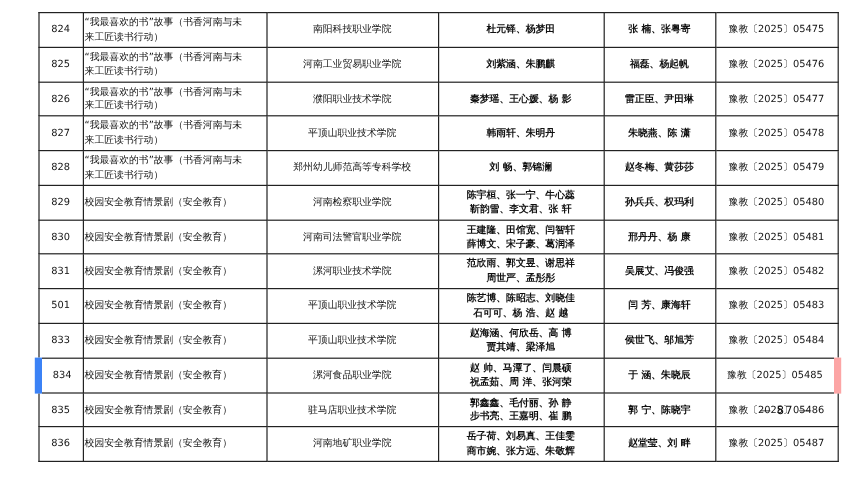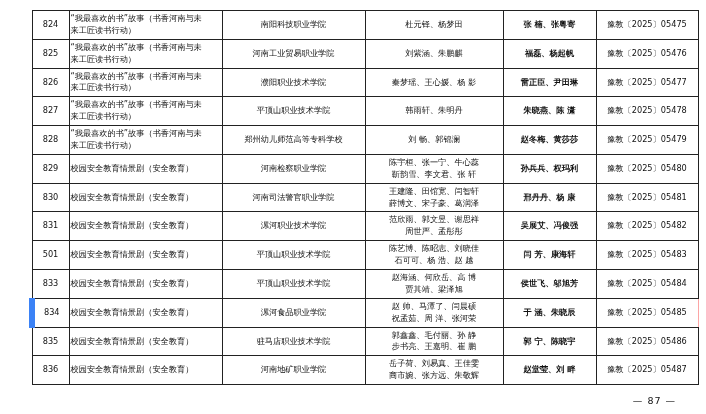--- a/index.html
+++ b/index.html
@@ -12,21 +12,21 @@
     height: 414px;
     font-family: "DejaVu Sans", "Liberation Sans", sans-serif;
     color: #1a1a1a;
     position: relative;
     overflow: hidden;
   }
   .page {
     position: absolute;
     left: 0; top: 0;
     width: 706px;
-    height: 414px;
+    height: 356px;
     background: #fff;
   }
   table.doc-table {
     position: absolute;
     left: 29px;
     top: 10px;
     width: 648px;
     border-collapse: collapse;
     table-layout: fixed;
   }
@@ -37,38 +37,38 @@
     padding: 2px 1px;
     text-align: center;
     vertical-align: middle;
     color: #111;
     font-family: "DejaVu Sans", "Liberation Sans", sans-serif;
     word-break: break-all;
   }
   td.c-num     { width: 34px; }
   td.c-title   { width: 150px; padding-left: 3px; padding-right: 3px; }
   td.c-unit    { width: 140px; }
-  td.c-authors { width: 135px; }
+  td.c-authors { width: 135px; font-weight: bold; }
   td.c-tutors  { width: 90px; font-weight: bold; }
   td.c-code    { width: 99px; }
 
   .cell-lines span {
     display: block;
     white-space: nowrap;
   }
   .c-title .cell-lines span { text-align: left; }
   .highlight-row td {
     border-top: 2px solid #e8232a;
     border-bottom: 2px solid #e8232a;
   }
   .highlight-row td:first-child {
     border-left: 6px solid #3b82f6;
   }
   .highlight-row td:last-child {
-    border-right: 1px solid #fca5a5;
+    border-right: 6px solid #fca5a5;
   }
   .page-number {
     position: absolute;
     right: 30px;
     bottom: 8px;
     font-size: 9.5px;
     color: #111;
     letter-spacing: 1px;
     font-family: "DejaVu Sans", "Liberation Sans", sans-serif;
   }

